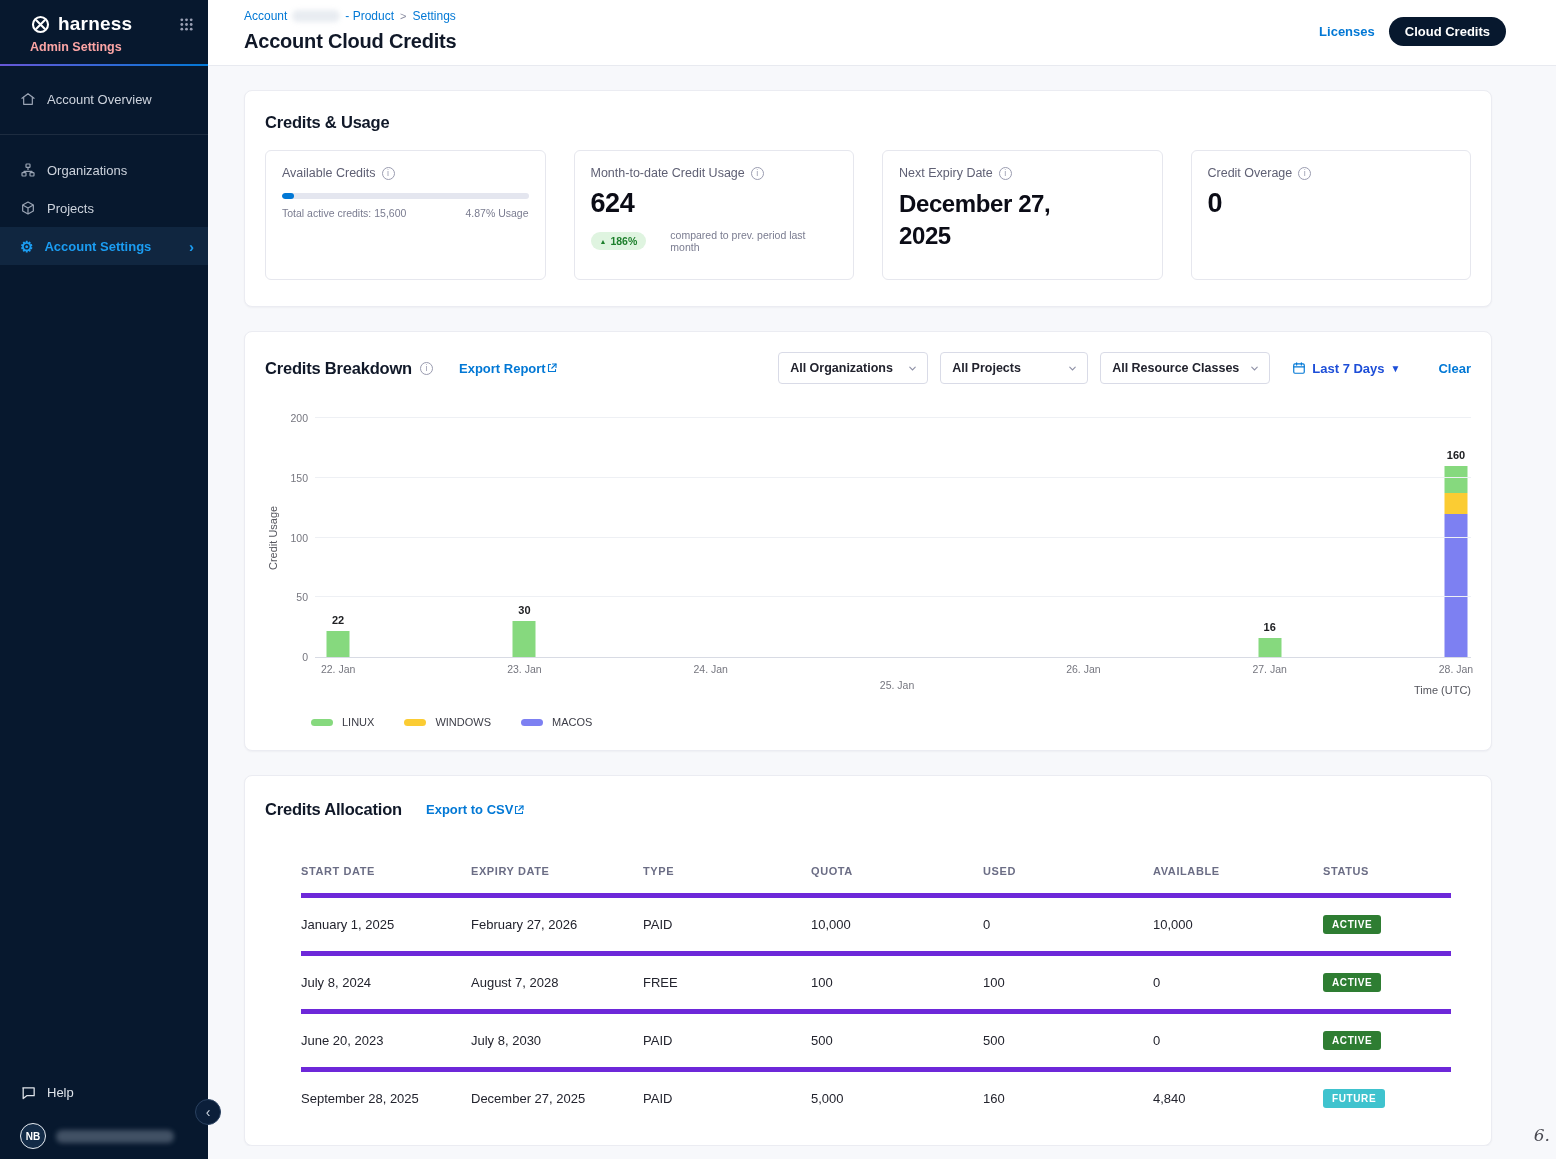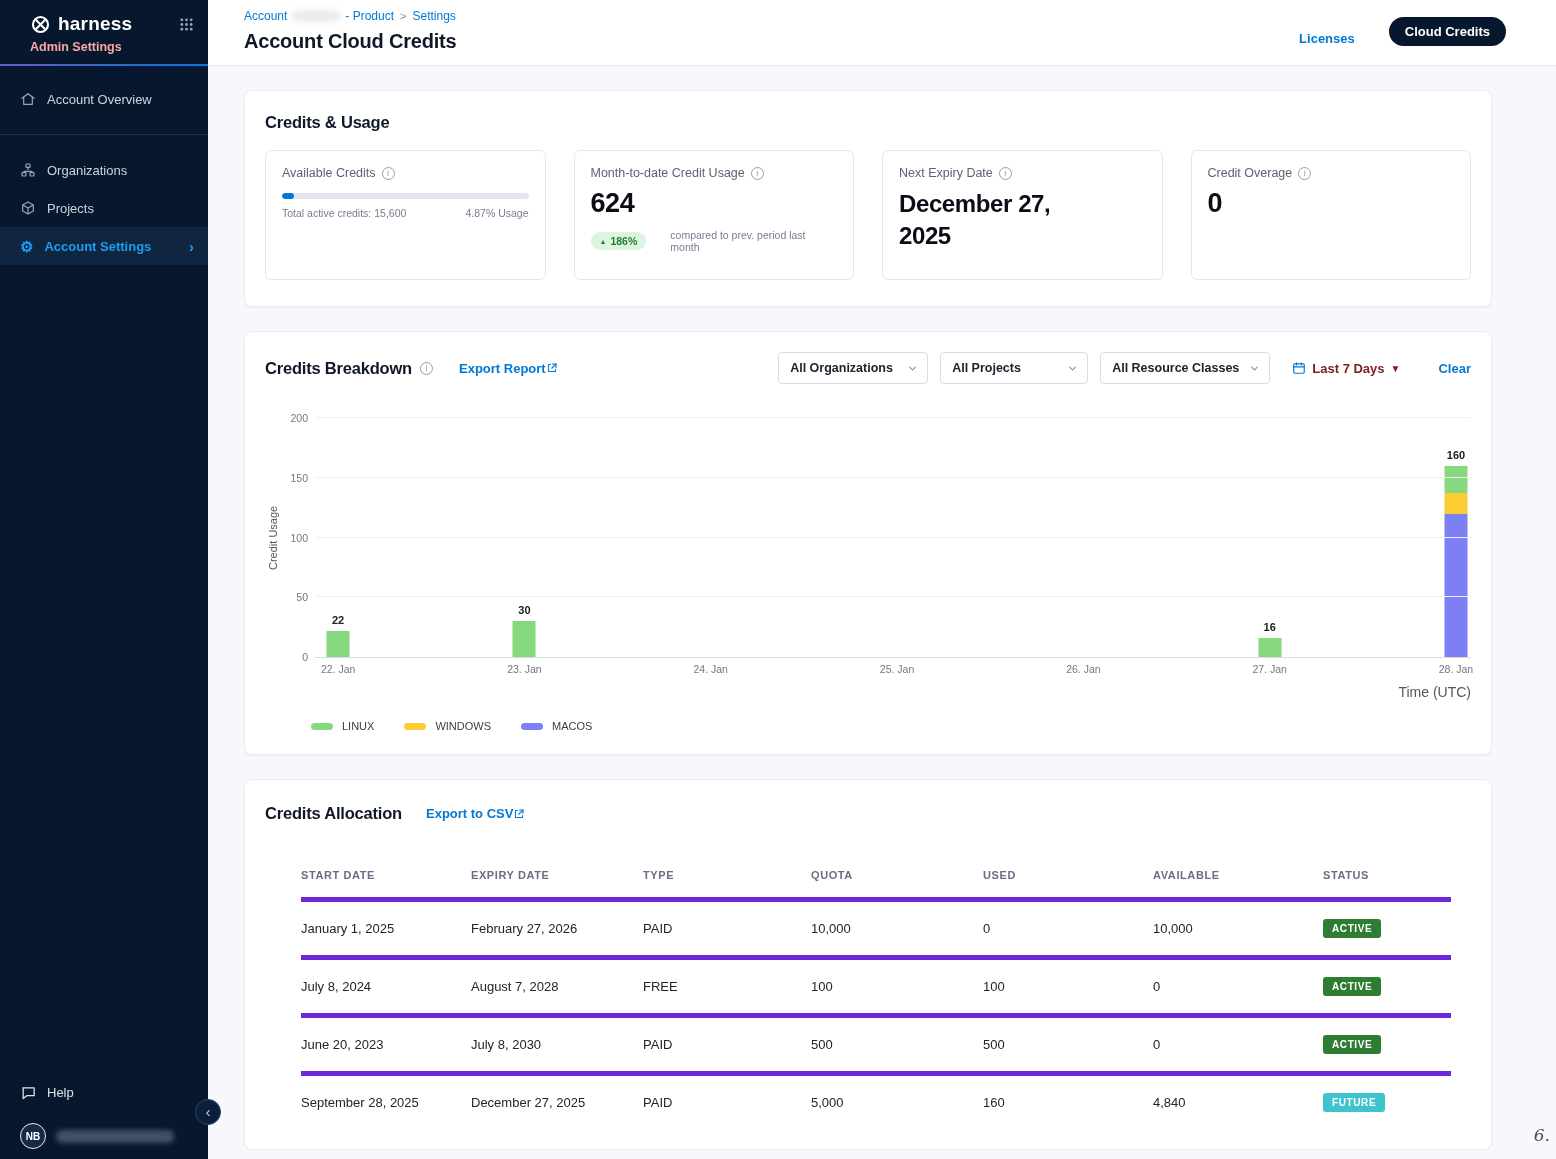--- a/index.html
+++ b/index.html
@@ -32,21 +32,21 @@
 
   
   .main { flex:1; display:flex; flex-direction:column; background:#f7f8fb; min-width:0; }
   .page-header { background:#fff; padding:9px 50px 12px 36px; border-bottom:1px solid #e8eaf0; display:flex; justify-content:space-between; }
   .breadcrumb { display:flex; align-items:center; gap:6px; font-size:12px; }
   .breadcrumb a, .crumb { color:#0278d5; text-decoration:none; cursor:pointer; }
   .crumb-group { display:flex; align-items:center; gap:5px; }
   .crumb-redacted { width:48px; height:12px; }
   .crumb-sep { color:#8a8ca0; font-size:11px; }
   .page-title { font-size:20px; font-weight:700; color:#101828; margin-top:7px; letter-spacing:-.2px; }
-  .header-actions { display:flex; align-items:flex-end; gap:34px; align-self:flex-start; margin-top:8px; }
+  .header-actions { display:flex; align-items:center; gap:14px; align-self:flex-start; margin-top:8px; }
   .link-bold { color:#0278d5; font-size:13px; font-weight:700; cursor:pointer; text-decoration:none; }
   .pill-dark { background:#07182e; color:#fff; font-size:13px; font-weight:700; padding:7px 16px; border-radius:16px; border:none; cursor:pointer; }
 
   .content { padding:24px 64px 0 36px; display:flex; flex-direction:column; gap:24px; overflow:hidden; }
   .card { background:#fff; border:1px solid #ebecf2; border-radius:8px; box-shadow:0 1px 2px rgba(16,24,40,.04); }
   .section-title { font-size:16.5px; font-weight:700; color:#101828; letter-spacing:-.2px; }
 
   
   .usage-card { padding:22px 20px 26px; }
   .stat-row { display:flex; gap:28px; margin-top:18px; }
@@ -64,37 +64,37 @@
   .trend-note { font-size:10.5px; color:#7a7c90; }
 
   
   .breakdown-card { padding:20px 20px 22px; }
   .breakdown-head { display:flex; align-items:center; }
   .bh-left { display:flex; align-items:center; gap:8px; }
   .export-link { display:flex; align-items:center; gap:0; margin-left:26px; }
   .filters { margin-left:auto; display:flex; align-items:center; gap:12px; }
   .select { height:32px; border:1px solid #d9dbe7; border-radius:4px; background:#fff; display:flex; align-items:center; justify-content:space-between; gap:10px; padding:0 9px 0 11px; font-size:12.5px; font-weight:700; color:#22232e; cursor:pointer; }
   .select .chev { color:#8e90a6; display:flex; }
-  .date-filter { display:flex; align-items:center; gap:6px; margin-left:10px; cursor:pointer; color:#7f1d1d; font-size:13px; font-weight:700; }
+  .date-filter { display:flex; align-items:center; gap:6px; margin-left:10px; cursor:pointer; color:#1d4ed8; font-size:13px; font-weight:700; }
   .clear-link { margin-left:26px; }
 
   
   .chart { display:flex; margin-top:34px; }
   .chart-ylabel { writing-mode:vertical-rl; transform:rotate(180deg); font-size:11px; color:#55565e; height:240px; display:flex; align-items:center; justify-content:center; width:16px; }
   .chart-main { flex:1; position:relative; }
   .chart-plot { position:relative; height:240px; margin-left:34px; border-bottom:1px solid #d8dbe4; }
   .gridline { position:absolute; left:0; right:0; height:1px; background:#eef0f4; }
   .ytick { position:absolute; left:-34px; width:27px; text-align:right; font-size:10.5px; color:#75767f; transform:translateY(50%); }
   .chart-bars { position:absolute; left:2%; right:1.3%; top:0; bottom:0; }
   .bar { position:absolute; bottom:0; width:23px; transform:translateX(-50%); display:flex; flex-direction:column; }
   .bar-label { position:absolute; transform:translateX(-50%); font-size:11px; font-weight:700; color:#202124; }
   .chart-xaxis { position:relative; margin-left:34px; height:16px; }
   .chart-xticks { position:absolute; left:2%; right:1.3%; top:0; bottom:0; }
   .xtick { position:absolute; top:5px; transform:translateX(-50%); font-size:10.5px; color:#75767f; white-space:nowrap; }
-  .chart-xlabel { text-align:right; font-size:14px; color:#55565e; margin-top:10px; }
+  .chart-xlabel { text-align:right; font-size:11px; color:#55565e; margin-top:10px; }
   .legend { display:flex; align-items:center; gap:30px; margin:20px 0 0 46px; }
   .legend-item { display:flex; align-items:center; gap:9px; font-size:11px; color:#3c3d47; cursor:pointer; }
   .legend-swatch { width:22px; height:7px; border-radius:4px; }
 
   
   .alloc-card { padding:24px 20px 20px; }
   .alloc-head { display:flex; align-items:center; gap:22px; }
   .alloc-table { margin:30px 20px 0 36px; }
   .alloc-grid { display:grid; grid-template-columns:170px 172px 168px 172px 170px 170px 1fr; align-items:center; }
   .alloc-header { height:44px; }
@@ -360,21 +360,21 @@
                 <div class="gridline" style="bottom: 75%;"></div>
                 <span class="ytick" style="bottom: 75%;">150</span>
                 <div class="gridline" style="bottom: 100%;"></div>
                 <span class="ytick" style="bottom: 100%;">200</span>
               </div>
             <div class="chart-xaxis">
               <div class="chart-xticks">
                   <span class="xtick" style="left: 0%;">22. Jan</span>
                   <span class="xtick" style="left: 16.6667%;">23. Jan</span>
                   <span class="xtick" style="left: 33.3333%;">24. Jan</span>
-                  <span class="xtick" style="left: 50%;">25. Jan</span>
+                  <span class="xtick" style="left: 50%; margin-top: 16px;">25. Jan</span>
                   <span class="xtick" style="left: 66.6667%;">26. Jan</span>
                   <span class="xtick" style="left: 83.3333%;">27. Jan</span>
                   <span class="xtick" style="left: 100%;">28. Jan</span>
                 </div>
             </div>
             <div class="chart-xlabel">Time (UTC)</div>
           </div>
         </div>
 
         <div class="legend">

